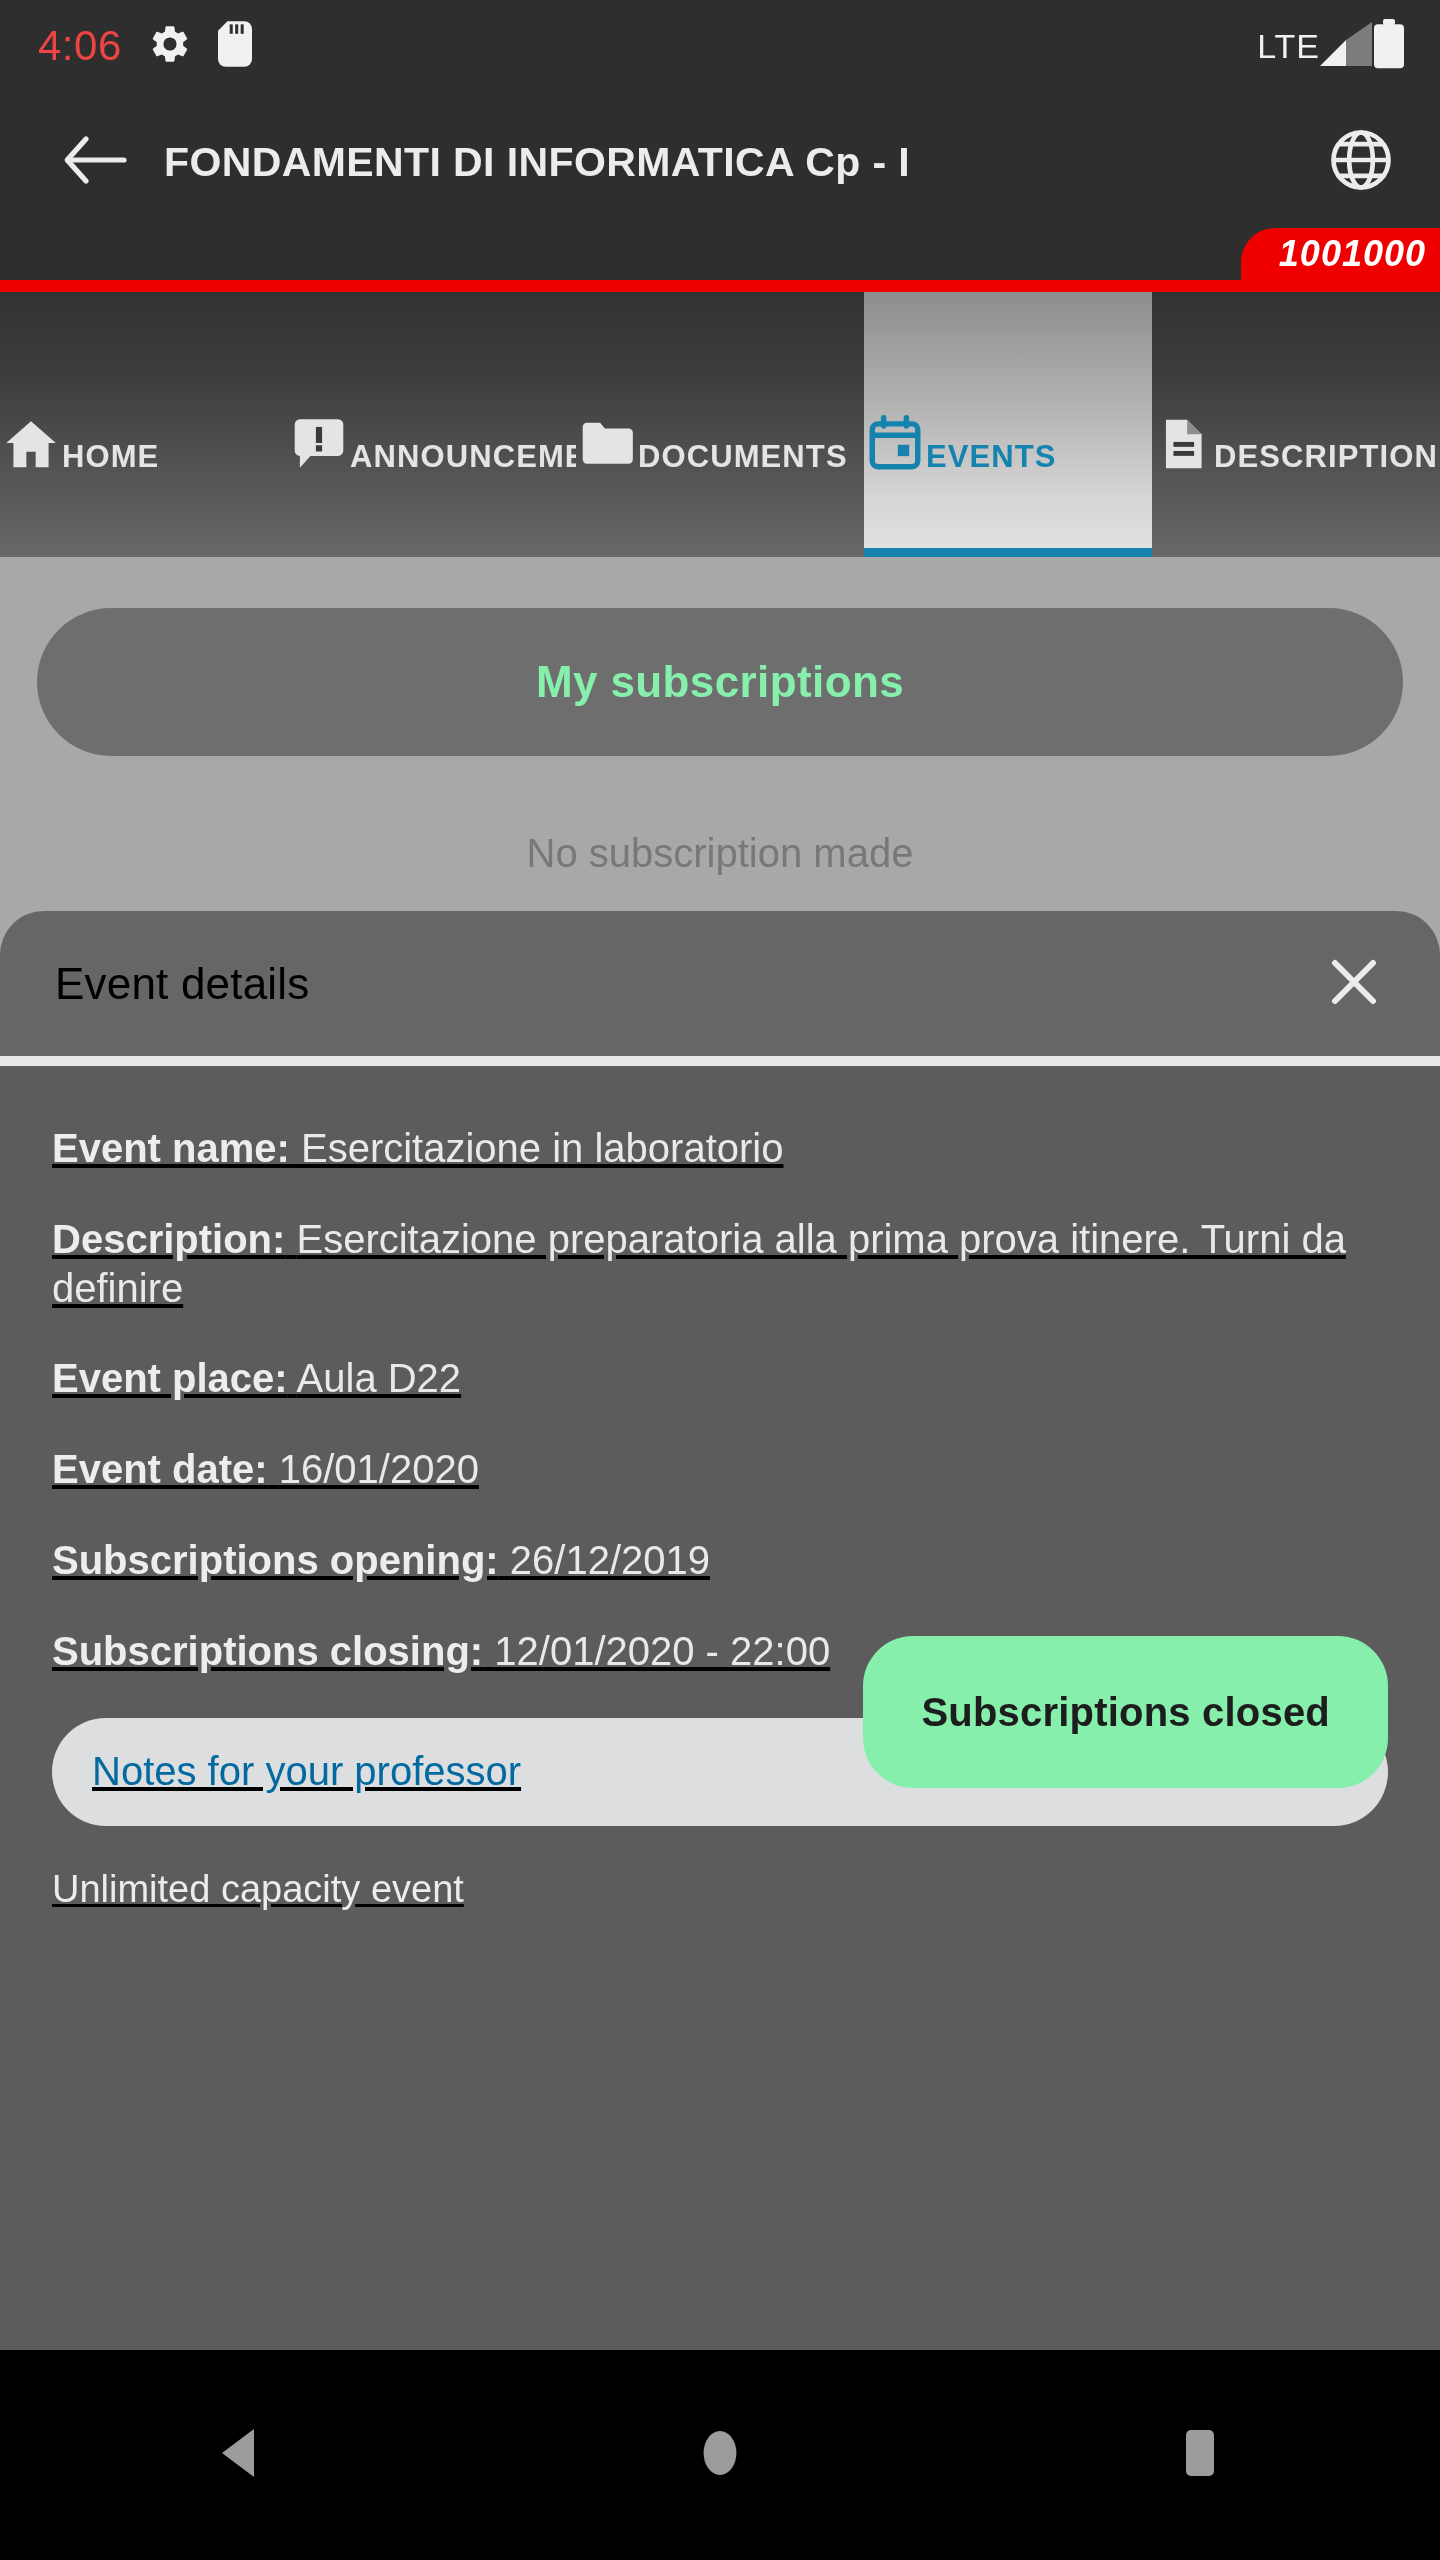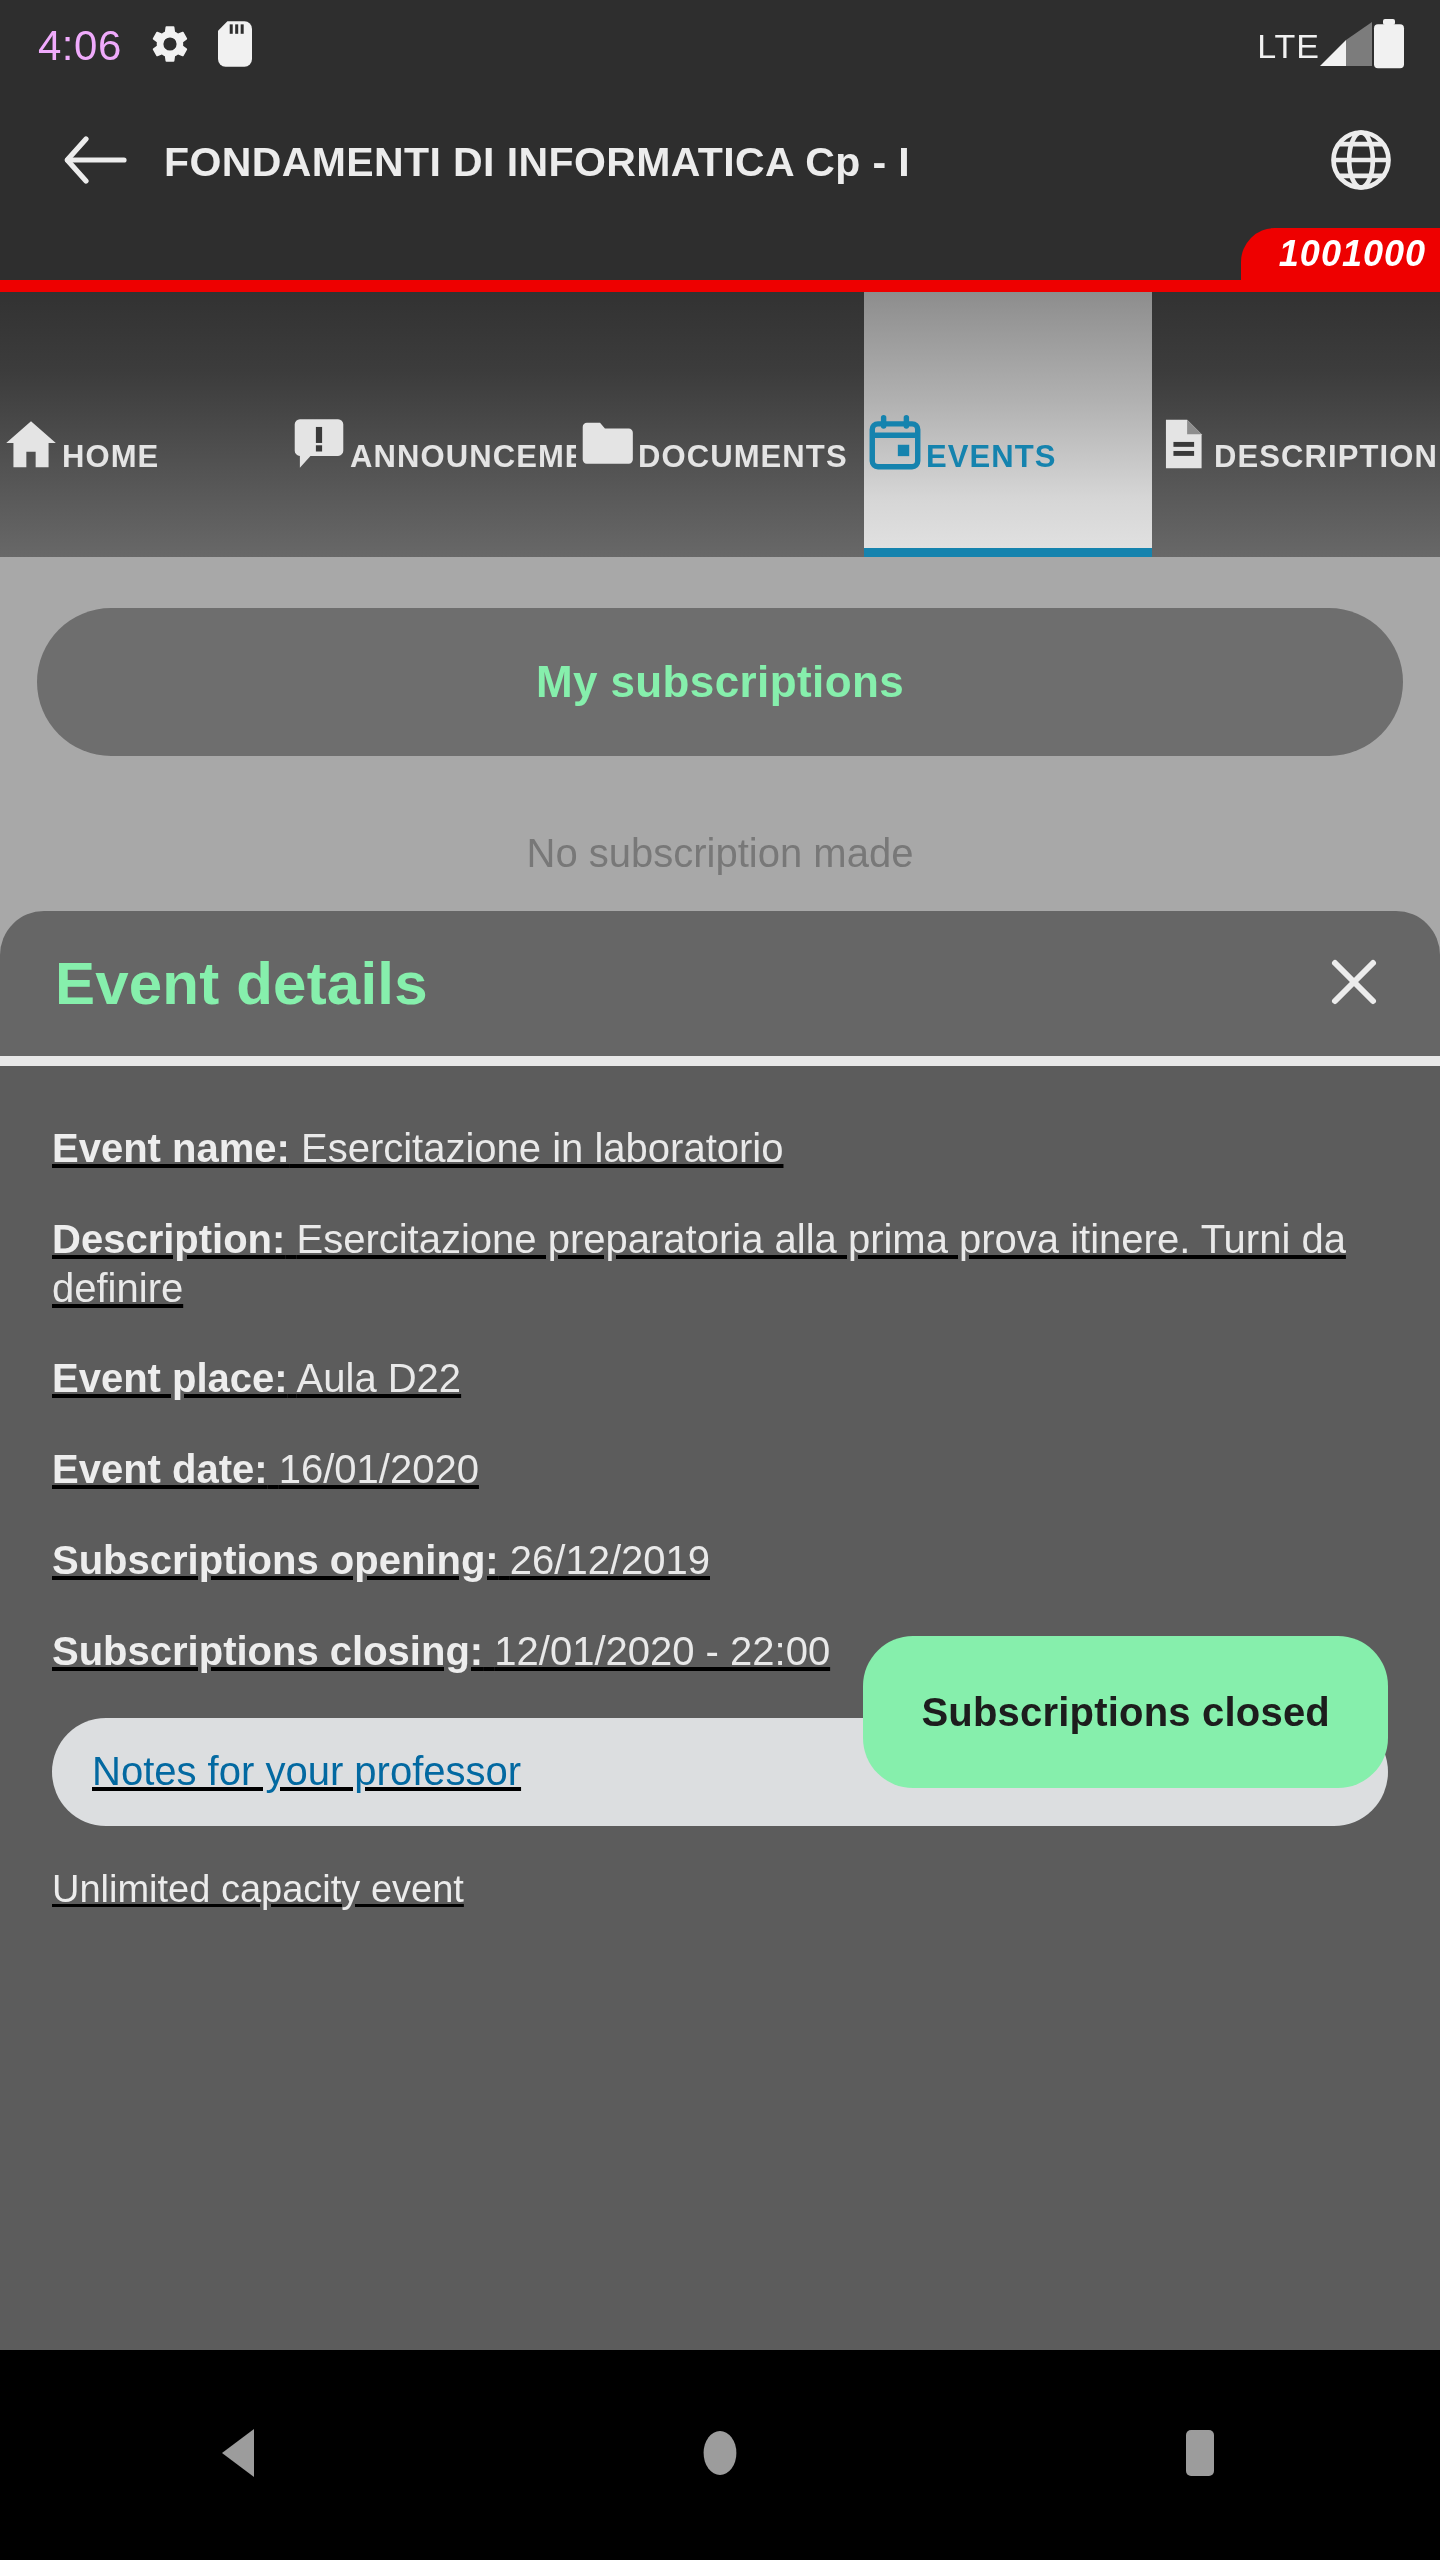--- a/index.html
+++ b/index.html
@@ -26,21 +26,21 @@
     width: 1440px;
     height: 92px;
     background: #2e2e2e;
     display: flex;
     align-items: center;
     box-sizing: border-box;
     padding: 0 34px 0 38px;
   }
   .sb-left { display: flex; align-items: center; gap: 26px; }
   .sb-clock {
-    color: #f0abfc;
+    color: #ef4444;
     font-size: 42px;
     letter-spacing: 0.5px;
     line-height: 1;
   }
   .sb-right {
     margin-left: auto;
     display: flex;
     align-items: center;
   }
   .sb-lte {
@@ -215,23 +215,23 @@
     height: 145px;
     background: #666666;
     border-top-left-radius: 44px;
     border-top-right-radius: 44px;
     display: flex;
     align-items: center;
     box-sizing: border-box;
     padding: 0 48px 0 55px;
   }
   .modal-title {
-    color: #86efac;
-    font-size: 60px;
-    font-weight: bold;
+    color: #000000;
+    font-size: 44px;
+    font-weight: normal;
     letter-spacing: 0.2px;
   }
   .close-btn {
     margin-left: auto;
     width: 76px; height: 76px;
     display: flex; align-items: center; justify-content: center;
   }
   .modal-divider {
     height: 10px;
     background: #e8e8e8;

